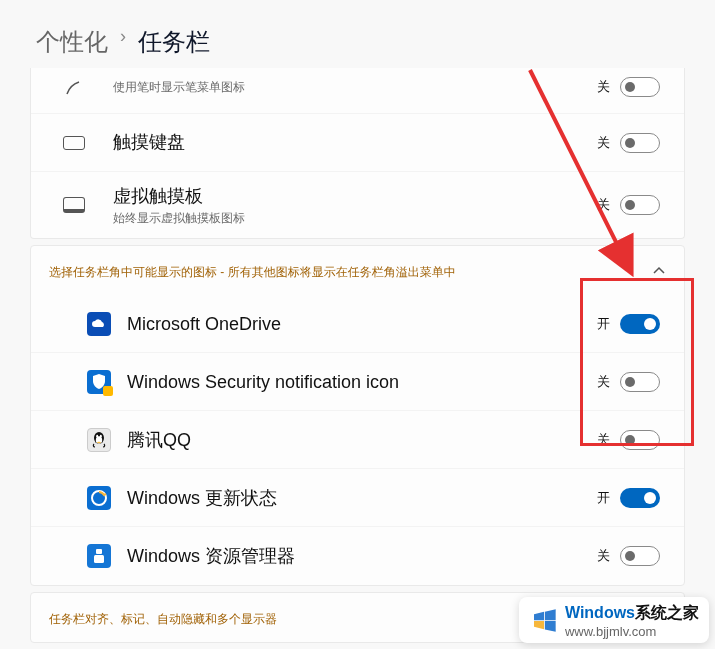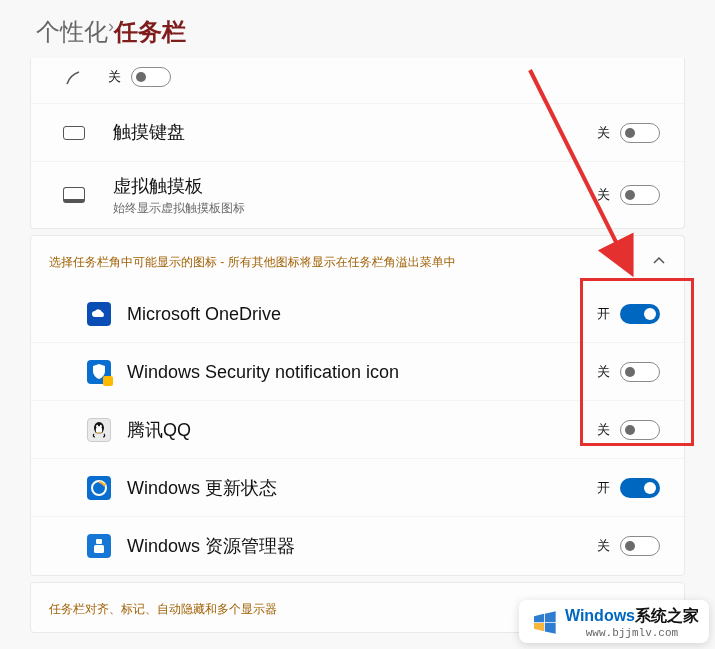--- a/index.html
+++ b/index.html
@@ -5,30 +5,31 @@
   * { box-sizing: border-box; margin: 0; padding: 0; }
   body {
     font-family: "Segoe UI", "Microsoft YaHei", sans-serif;
     background: #f8f8f8;
     width: 715px;
     height: 649px;
     overflow: hidden;
     position: relative;
   }
   .breadcrumb {
-    padding: 16px 36px 10px;
+    padding: 26px 36px 10px;
     font-size: 24px;
     color: #555;
     display: flex;
     align-items: flex-start;
+    gap: 12px;
     background: #f8f8f8;
   }
   .breadcrumb .parent { color: #666; }
   .breadcrumb .sep { color: #888; font-size: 18px; }
-  .breadcrumb .current { color: #7f1d1d; font-weight: 700; }
+  .breadcrumb .current { color: #0f172a; font-weight: 400; }
   .content { padding: 0 30px 0 30px; }
   .panel {
     background: #fdfdfd;
     border: 1px solid #e9e9e9;
     border-radius: 4px;
     margin-bottom: 6px;
   }
   .row {
     display: flex;
     align-items: center;
@@ -98,25 +99,24 @@
   .annotation-arrow {
     position:absolute; left:500px; top:60px; width:180px; height:240px;
     pointer-events:none;
   }
   .watermark {
     position:absolute; right:6px; bottom:6px;
     background:#fff; border-radius:8px; padding:6px 10px 4px;
     box-shadow:0 2px 10px rgba(0,0,0,0.15);
     display:flex; align-items:center; gap:6px;
     font-size:12px;
-    text-align:center;
   }
   .watermark .logo { width:30px;height:30px; }
   .watermark .big { font-size:16px; color:#0067c0; font-weight:600; }
-  .watermark .small { font-size:11px; color:#666; display:block;font-family:Liberation Mono, monospace; }
+  .watermark .small { font-size:13px; color:#666; display:block; }
   .top-partial {
     border-top-left-radius:0;border-top-right-radius:0; border-top:0;
   }
   .top-partial .row:first-child { padding-top:4px; min-height:46px; }
   .row.app { padding-left:56px; }
   .row.app .app-icon { margin-right:16px; }
 </style>
 </head>
 <body>
 
@@ -130,20 +130,23 @@
 
   <div class="panel top-partial">
     <div class="row">
       <div class="indent">
           <span class="icon-slot">
             <svg width="20" height="20" viewBox="0 0 20 20">
               <path d="M3 17c2-6 6-10 12-12" stroke="#555" stroke-width="1.5" fill="none"></path>
             </svg>
           </span>
         </div>
+      <div class="text">
+        <div class="subtitle">使用笔时显示笔菜单图标</div>
+      </div>
       <div class="toggle-group">
         <span class="state-text">关</span>
         <div class="toggle off">
             <div class="knob"></div>
           </div>
       </div>
     </div>
 
     <div class="row">
       <div class="indent">

